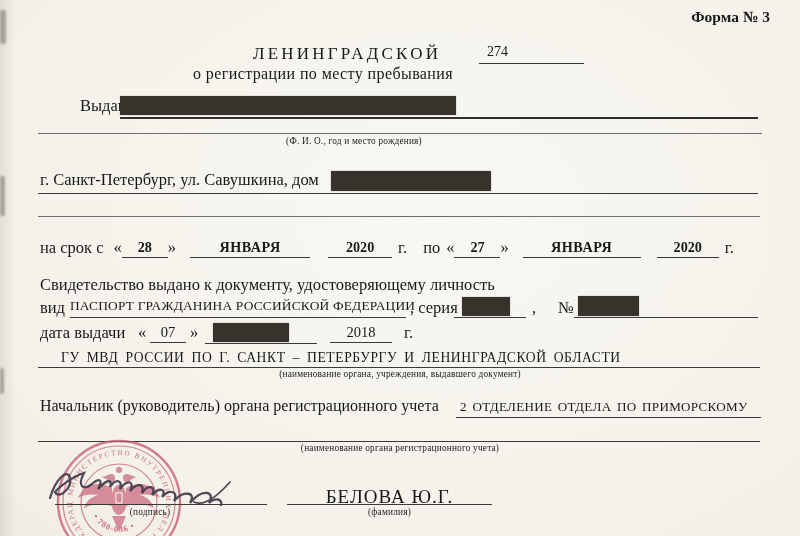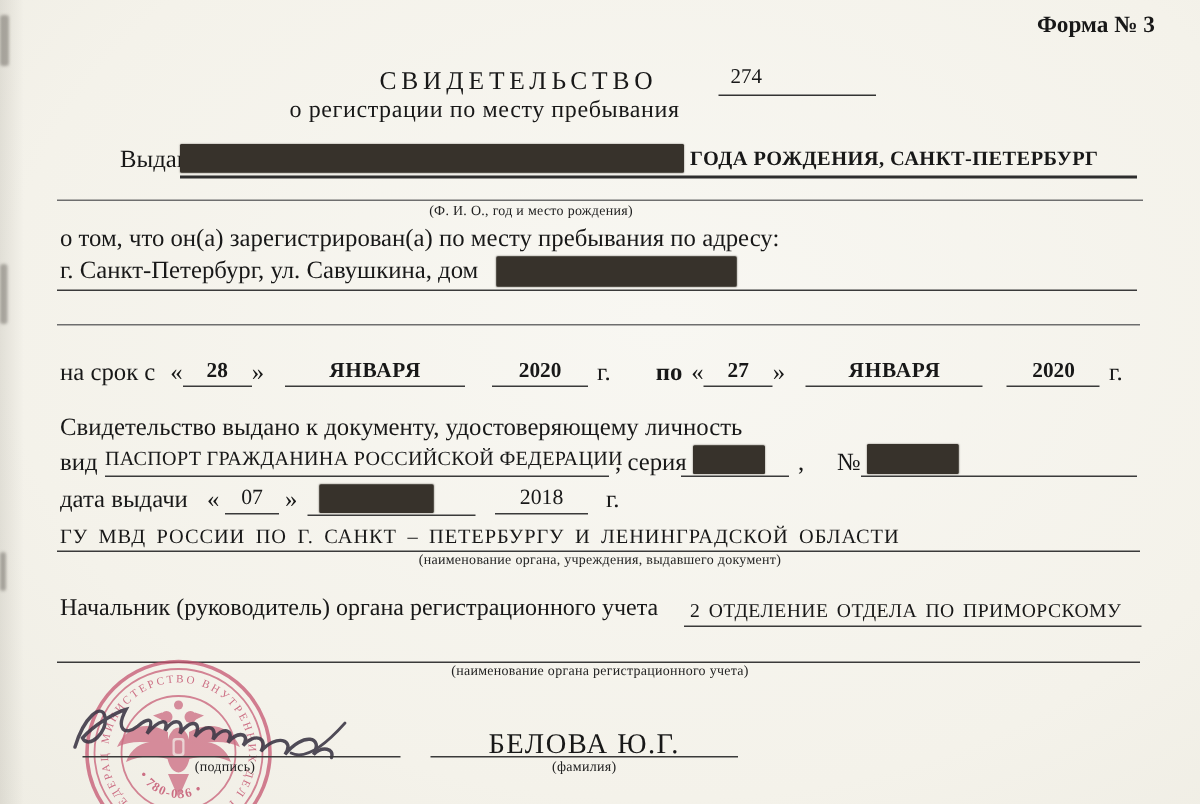--- a/index.html
+++ b/index.html
@@ -2,21 +2,21 @@
 <html><head>
 <meta charset="utf-8">
 <style>
   html,body{margin:0;padding:0;}
   body{font-family:"Liberation Serif","DejaVu Serif",serif;background:#d8d5cf;}
   #page{position:relative;width:800px;height:536px;overflow:hidden;color:#181818;
         background:#f6f4ee;
         background-image:radial-gradient(ellipse at 55% 40%, #f8f7f2 0%, #f4f2ea 70%, #efede4 100%);}
   .abs{position:absolute;}
   .t{font-size:16.5px;line-height:20px;white-space:nowrap;}
-  .t-sm{font-size:13.6px;line-height:18px;white-space:nowrap;}
+  .t-sm{font-size:13.6px;line-height:18px;white-space:nowrap;margin-left:21px;}
   .cap{font-size:9.3px;line-height:11px;color:#222;letter-spacing:.2px;white-space:nowrap;}
   .center{text-align:center;}
   .sep{height:0;border-top:1.1px solid #6e6e6e;}
   .ul{height:0;border-top:1.6px solid #3a3a3a;}
   .field{border-bottom:1.6px solid #3a3a3a;text-align:center;
          font-size:14.2px;font-weight:bold;line-height:20px;white-space:nowrap;}
   .redact{background:#37322b;border-radius:1px;box-shadow:0 0 1px rgba(40,35,28,.8);}
   .edge{left:0;top:0;bottom:0;width:16px;
         background:linear-gradient(to right, rgba(60,55,45,.10), rgba(60,55,45,0));}
   .smudge{background:rgba(55,50,42,.35);filter:blur(1.2px);border-radius:2px;}
@@ -27,48 +27,46 @@
 
 <div id="page">
 
   <div class="abs edge"></div>
   <div class="abs smudge" style="left:0;top:10;width:6px;height:34px;top:10px;"></div>
   <div class="abs smudge" style="left:0;top:176px;width:5px;height:40px;"></div>
   <div class="abs smudge" style="left:0;top:368px;width:4px;height:26px;"></div>
 
   <div class="abs" style="top:8px;right:30px;font-size:15.5px;font-weight:bold;">Форма № 3</div>
 
-  <div class="abs" style="left:253px;top:44px;font-size:17px;letter-spacing:3.2px;">СВИДЕТЕЛЬСТВО</div>
+  <div class="abs" style="left:253px;top:44px;font-size:17px;letter-spacing:3.2px;">ЛЕНИНГРАДСКОЙ</div>
   <div class="abs" style="left:479px;top:44px;width:97px;height:19px;border-bottom:1.6px solid #333;font-size:14px;padding-left:8px;">274</div>
   <div class="abs" style="left:193px;top:65px;width:330px;font-size:16px;letter-spacing:.4px;">о регистрации по месту пребывания</div>
 
   <div class="abs t" style="left:80px;top:96px;">Выдано</div>
   <div class="abs" style="left:120px;top:95px;width:638px;height:22px;border-bottom:2px solid #2e2e2e;">
     <div class="redact" style="position:absolute;left:0;top:1px;width:336px;height:19px;"></div>
-    <div style="position:absolute;left:340px;top:3px;font-size:13.6px;font-weight:bold;white-space:nowrap;letter-spacing:.3px;">ГОДА РОЖДЕНИЯ, САНКТ-ПЕТЕРБУРГ</div>
   </div>
   <div class="abs sep" style="left:38px;top:133px;width:724px;"></div>
   <div class="abs cap center" style="left:0;top:136px;width:708px;">(Ф. И. О., год и место рождения)</div>
 
-  <div class="abs t" style="left:40px;top:149px;">о том, что он(а) зарегистрирован(а) по месту пребывания по адресу:</div>
 
   <div class="abs t" style="left:40px;top:170px;">г. Санкт-Петербург, ул. Савушкина, дом</div>
   <div class="abs redact" style="left:331px;top:171px;width:160px;height:20px;"></div>
   <div class="abs ul" style="left:38px;top:193px;width:720px;"></div>
   <div class="abs sep" style="left:38px;top:216px;width:722px;"></div>
 
   <div class="abs" style="left:40px;top:237px;display:flex;align-items:flex-end;">
     <span class="t">на срок с</span>
     <span class="t" style="margin-left:10px;">«</span>
     <span class="field" style="width:46px;">28</span>
     <span class="t">»</span>
     <span class="field" style="width:120px;margin-left:14px;letter-spacing:.5px;">ЯНВАРЯ</span>
     <span class="field" style="width:64px;margin-left:18px;">2020</span>
     <span class="t" style="margin-left:6px;">г.</span>
-    <span class="t" style="margin-left:30px;font-weight:bold;">по</span>
+    <span class="t" style="margin-left:16px;">по</span>
     <span class="t" style="margin-left:6px;">«</span>
     <span class="field" style="width:46px;">27</span>
     <span class="t">»</span>
     <span class="field" style="width:118px;margin-left:14px;letter-spacing:.5px;">ЯНВАРЯ</span>
     <span class="field" style="width:62px;margin-left:16px;">2020</span>
     <span class="t" style="margin-left:6px;">г.</span>
   </div>
 
   <div class="abs t" style="left:40px;top:275px;">Свидетельство выдано к документу, удостоверяющему личность</div>
 

